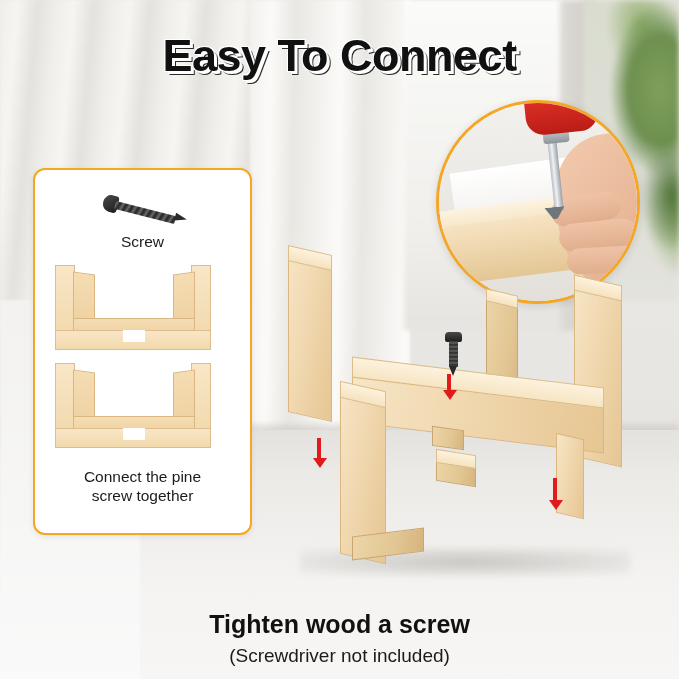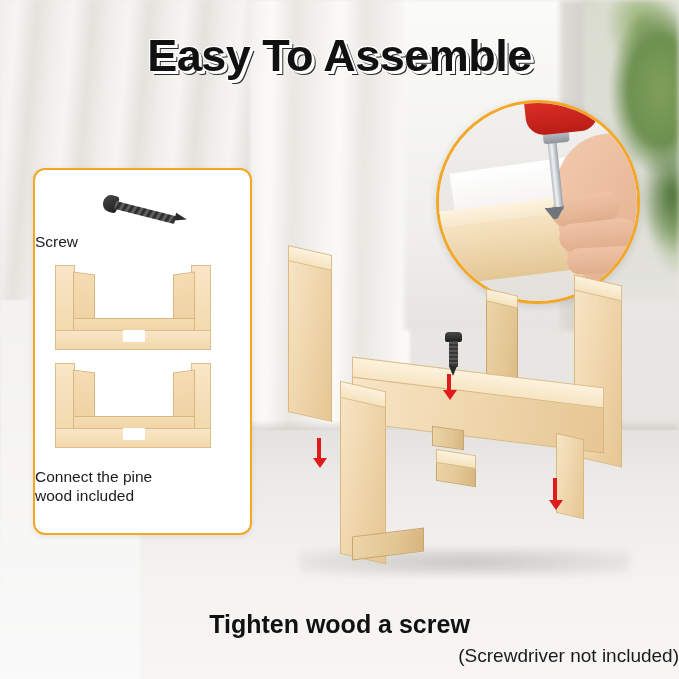--- a/index.html
+++ b/index.html
@@ -122,21 +122,21 @@
     left: 33px; top: 168px;
     width: 215px; height: 363px;
     background: #ffffff;
     border: 2px solid #f5a623;
     border-radius: 12px;
     box-shadow: 0 2px 6px rgba(0,0,0,0.08);
   }
   .callout-label {
     position: absolute;
     width: 100%;
-    text-align: left;
+    text-align: center;
     font-size: 15.5px;
     color: #1b1b1b;
     line-height: 1.25;
   }
   .label-screw { top: 62px; }
   .label-connect { top: 297px; }
 
   
   .screw-ill {
     position: absolute;
@@ -340,21 +340,21 @@
     width: 679px;
     text-align: center;
     font-size: 25px;
     font-weight: bold;
     color: #111111;
   }
   .caption-sub {
     position: absolute;
     left: 0; top: 645px;
     width: 679px;
-    text-align: right;
+    text-align: center;
     font-size: 19px;
     color: #1b1b1b;
   }
 
   
   .asm-shadow {
     position: absolute;
     left: 300px; top: 548px;
     width: 330px; height: 28px;
     background: radial-gradient(ellipse at center, rgba(120,115,108,0.33), rgba(120,115,108,0));
@@ -370,21 +370,21 @@
   <div class="bg-curtain"></div>
   <div class="bg-curtain2"></div>
   <div class="bg-window"></div>
   <div class="bg-window-frame"></div>
   <div class="bg-plant"></div>
   <div class="bg-plant-dark"></div>
   <div class="bg-table-edge"></div>
   <div class="bg-table"></div>
   <div class="bg-table-left"></div>
 
-  <div class="title">Easy To Assemble</div>
+  <div class="title">Easy To Connect</div>
 
   <div class="callout">
 
     <div class="screw-ill">
       <div class="screw-head"></div>
       <div class="screw-shaft"></div>
       <div class="screw-tip"></div>
     </div>
 
     <div class="callout-label label-screw">Screw</div>
@@ -399,21 +399,21 @@
 
     <div class="piece wood-light" style="left:20px; top:193px; width:18px; height:72px;"></div>
     <div class="piece wood" style="left:38px; top:201px; width:20px; height:64px; transform:skewY(8deg);"></div>
     <div class="piece wood-light" style="left:156px; top:193px; width:18px; height:72px;"></div>
     <div class="piece wood" style="left:138px; top:201px; width:20px; height:64px; transform:skewY(-8deg);"></div>
     <div class="piece wood" style="left:38px; top:246px; width:120px; height:20px;"></div>
     <div class="piece wood-light" style="left:20px; top:258px; width:154px; height:18px;"></div>
     <div class="piece" style="left:88px; top:258px; width:22px; height:12px; background:#ffffff;"></div>
 
     <div class="callout-label label-connect" style="white-space:pre-line;">Connect the pine
-wood included</div>
+screw together</div>
   </div>
 
   <div class="inset">
     <div class="inset-bg"></div>
     <div class="inset-paper"></div>
     <div class="inset-board2"></div>
     <div class="inset-board-top"></div>
     <div class="inset-board"></div>
     <div class="hand"></div>
     <div class="finger f1"></div>

